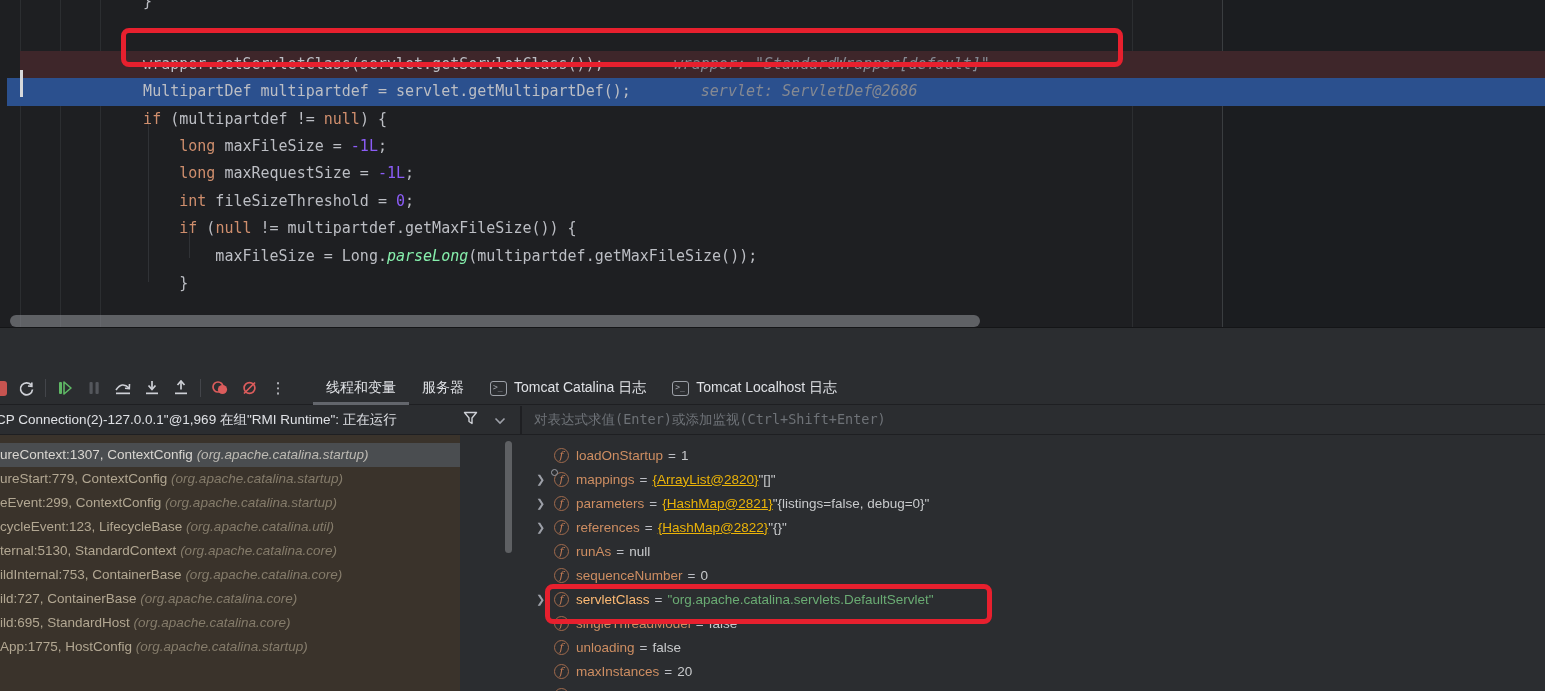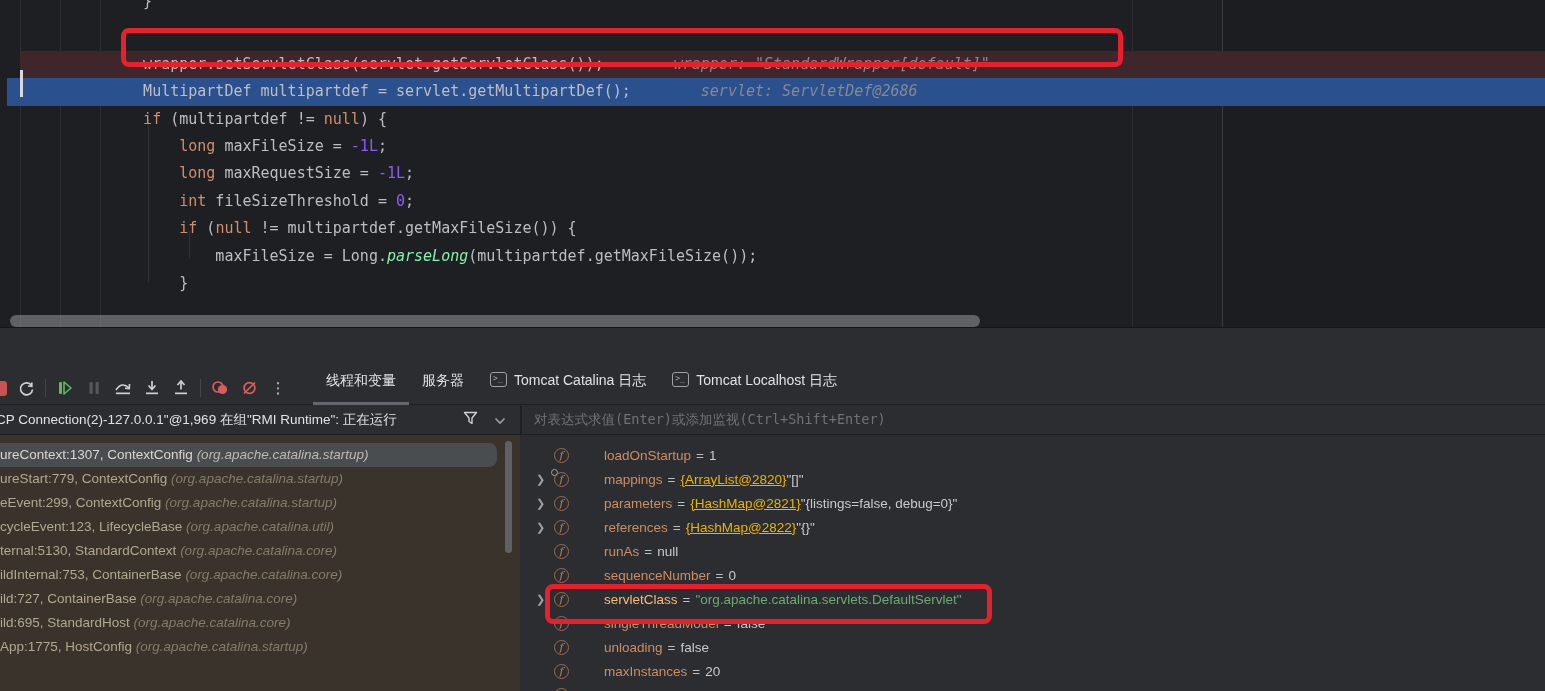--- a/index.html
+++ b/index.html
@@ -34,50 +34,50 @@
   
   .debug-panel { position:absolute; left:0; top:327px; width:1545px; height:364px; background:#2b2d30; border-top:1px solid #141517; }
 
   .toolbar { position:absolute; left:0; top:44px; width:1545px; height:33px; display:flex; align-items:center; gap:9px; border-bottom:1px solid #1e1f22; }
   .tb-ico { width:20px; height:20px; display:flex; align-items:center; justify-content:center; flex:0 0 auto; }
   .tb-sep { width:1px; height:18px; background:#43454a; flex:0 0 auto; }
   .stop-sq { width:15px; height:15px; border-radius:3px; background:#c75450; margin-left:-8px; }
   .more-dots { color:#ced0d6; font-size:15px; letter-spacing:0; }
 
   .tabs { display:flex; align-items:center; margin-left:16px; height:33px; }
-  .tab { height:33px; display:flex; align-items:flex-start; gap:7px; padding:0 13px; color:#dfe1e5; font-size:14px; }
+  .tab { height:33px; display:flex; align-items:center; gap:7px; padding:0 13px; color:#dfe1e5; font-size:14px; }
   .tab.selected { box-shadow: inset 0 -3px 0 #63666c; }
   .console-ico { width:17px; height:15px; border:1.4px solid #9da1a8; border-radius:3px; color:#9da1a8;
                  font-size:8px; line-height:12px; text-align:left; padding-left:2px; font-family:"DejaVu Sans Mono",monospace; }
 
   .header-row { position:absolute; left:0; top:78px; width:1545px; height:29px; border-bottom:1px solid #1e1f22; }
   .session { position:absolute; left:0; top:0; width:520px; height:28px; display:flex; align-items:center; color:#dfe1e5; font-size:13.5px; }
   .session-text { white-space:nowrap; overflow:hidden; margin-left:-4px; }
   .session-icons { margin-left:auto; display:flex; align-items:center; gap:16px; padding-right:14px; }
   .vdiv { position:absolute; left:520px; top:0; width:2px; height:28px; background:#1e1f22; }
   .watch { position:absolute; left:522px; top:0; width:1023px; height:28px; display:flex; align-items:center;
            color:#6e7277; font-family:"DejaVu Sans Mono",monospace; font-size:13.5px; padding-left:12px; }
 
   .content { position:absolute; left:0; top:107px; width:1545px; height:257px; overflow:hidden; }
-  .frames { position:absolute; left:0; top:0; width:520px; height:257px; background:#3a332b; overflow:hidden; }
+  .frames { position:absolute; left:0; top:0; width:460px; height:257px; background:#3a332b; overflow:hidden; }
   .frame-row { position:relative; height:24px; line-height:24px; font-size:13.5px; white-space:nowrap; color:#b2a792; }
   .frame-row .fpkg { font-style:italic; color:#857c6b; }
   .frame-row.sel { background:#4a4d50; border-radius:0 8px 8px 0; width:497px; color:#d9d6d1; }
   .frame-row.sel .fpkg { color:#bdbab3; font-style:italic; }
   .frames-sb { position:absolute; left:505px; top:6px; width:7px; height:112px; background:#5e6063; border-radius:4px; }
 
   .vars { position:absolute; left:520px; top:0; width:1025px; height:257px; background:#2b2d30; overflow:hidden; }
   .var-row { height:24px; display:flex; align-items:center; font-size:13.5px; padding-left:16px; }
   .chev { width:18px; color:#9da0a8; font-size:11px; flex:0 0 auto; }
   .f-ico { position:relative; width:15px; height:15px; border:1.4px solid #a06a4c; border-radius:50%;
            color:#c77d55; font-family:"DejaVu Serif",serif; font-style:italic; font-size:11px;
            display:flex; align-items:center; justify-content:center; margin-right:7px; flex:0 0 auto; }
   .f-badge { position:absolute; left:-4px; top:-4px; width:7px; height:7px; border:1.2px solid #9da0a8;
              border-radius:50%; background:#2b2d30; }
-  .vname { color:#ce8e62;margin-left:28px; }
+  .vname { color:#ce8e62; }
   .vname.blue { color:#fdba74; }
   .veq { color:#bcbec4; margin:0 5px; }
   .v-val { color:#c8cacc; }
   .v-ref { color:#eab308;text-decoration:underline; }
   .v-str { color:#6aab73; }
 </style>
 </head>
 <body>
 
 <div class="screen">

